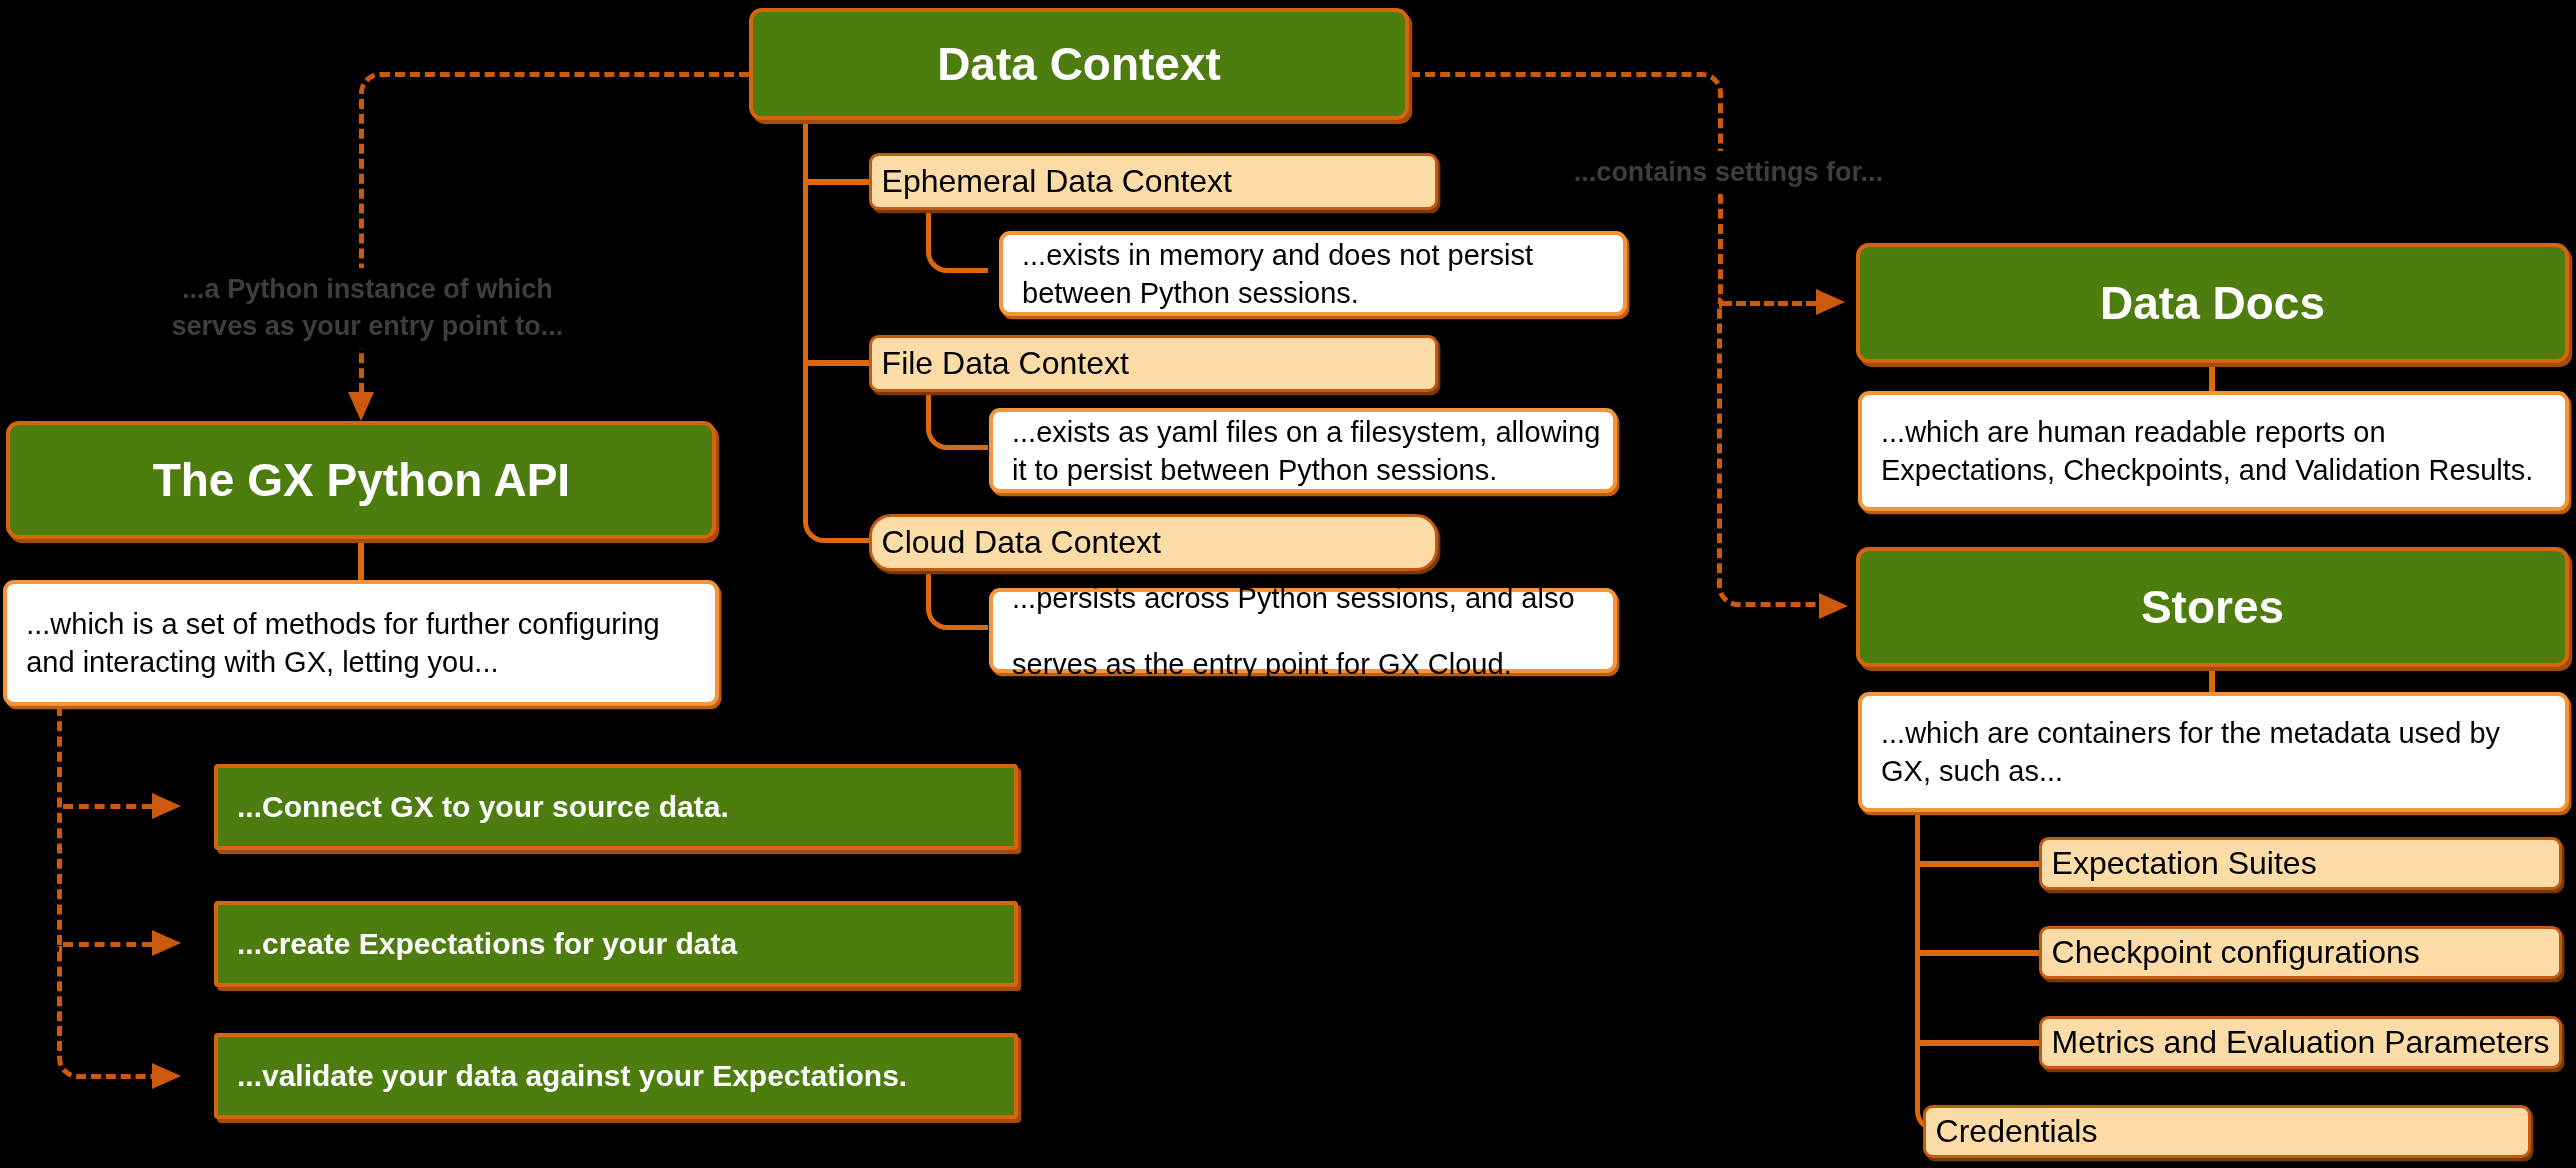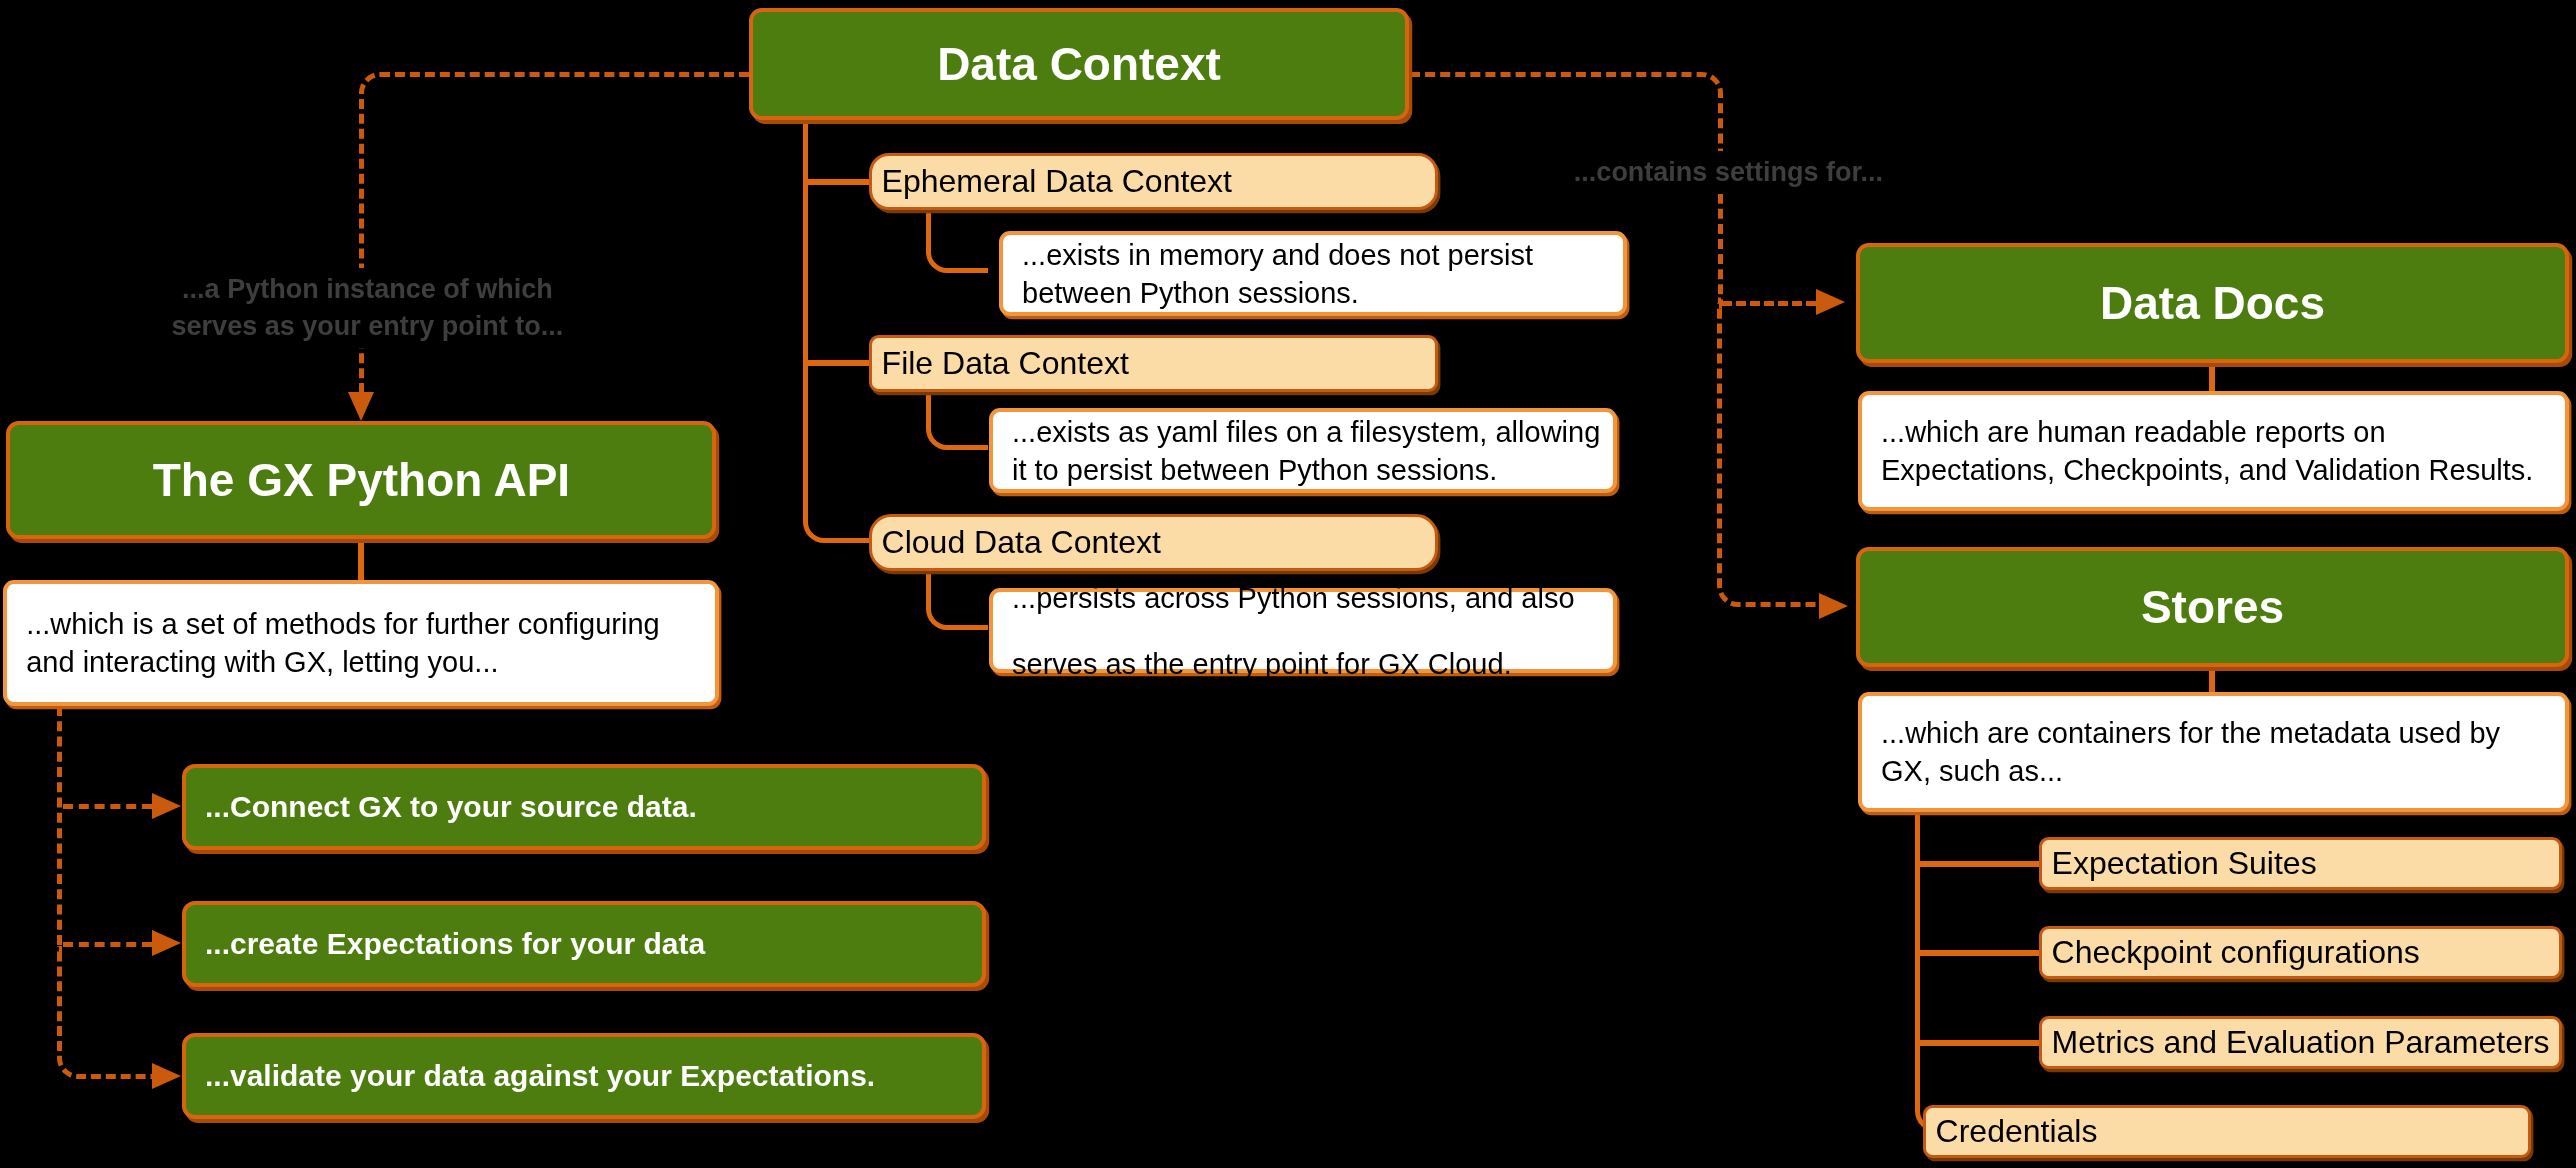--- a/index.html
+++ b/index.html
@@ -8,21 +8,21 @@
     font-family:"Liberation Sans",sans-serif;overflow:hidden;
   }
   .node{position:absolute;box-sizing:border-box;}
   .big{
     background:#4d7c0f;border:4.8px solid #D6650F;border-radius:12.8px;
     color:#FFFFFF;font-weight:bold;font-size:46px;
     display:flex;align-items:center;justify-content:center;
     box-shadow:3.2px 4px 0 #A84B07;
   }
   .action{
-    justify-content:flex-start;padding-left:19px;font-size:30px;border-radius:13px;
+    justify-content:flex-start;padding-left:19px;font-size:30px;border-radius:4px;margin-left:32px;
   }
   .peach{
     background:#FCDCA6;border:3.2px solid #C55A12;border-radius:9.6px;
     color:#000;font-size:32px;display:flex;align-items:center;padding-left:9.6px;
     box-shadow:2.4px 3.2px 0 #7A3A05;
   }
   .white{
     background:#FFFFFF;border:4.8px solid #F2953B;border-radius:11px;
     color:#000;font-size:29px;line-height:38px;padding:0 19px;
     display:flex;flex-direction:column;justify-content:center;
@@ -109,21 +109,21 @@
   <div class="node big action" style="left:182px;top:764px;width:804px;height:86px;">
     <span>...Connect GX to your source data.</span>
   </div>
   <div class="node big action" style="left:182px;top:901px;width:804px;height:86px;">
     <span>...create Expectations for your data</span>
   </div>
   <div class="node big action" style="left:182px;top:1033px;width:804px;height:86px;">
     <span>...validate your data against your Expectations.</span>
   </div>
 
-  <div class="node peach" style="left:869px;top:153px;width:569px;height:57px;border-radius:20px;">
+  <div class="node peach" style="left:869px;top:153px;width:569px;height:57px;">
     <span>Ephemeral Data Context</span>
   </div>
   <div class="node white" style="left:989px;top:231px;width:628px;height:85px;margin-left:10px;">
     <span>...exists in memory and does not persist</span>
     <span>between Python sessions.</span>
   </div>
 
   <div class="node peach" style="left:869px;top:335px;width:569px;height:57px;">
     <span>File Data Context</span>
   </div>

